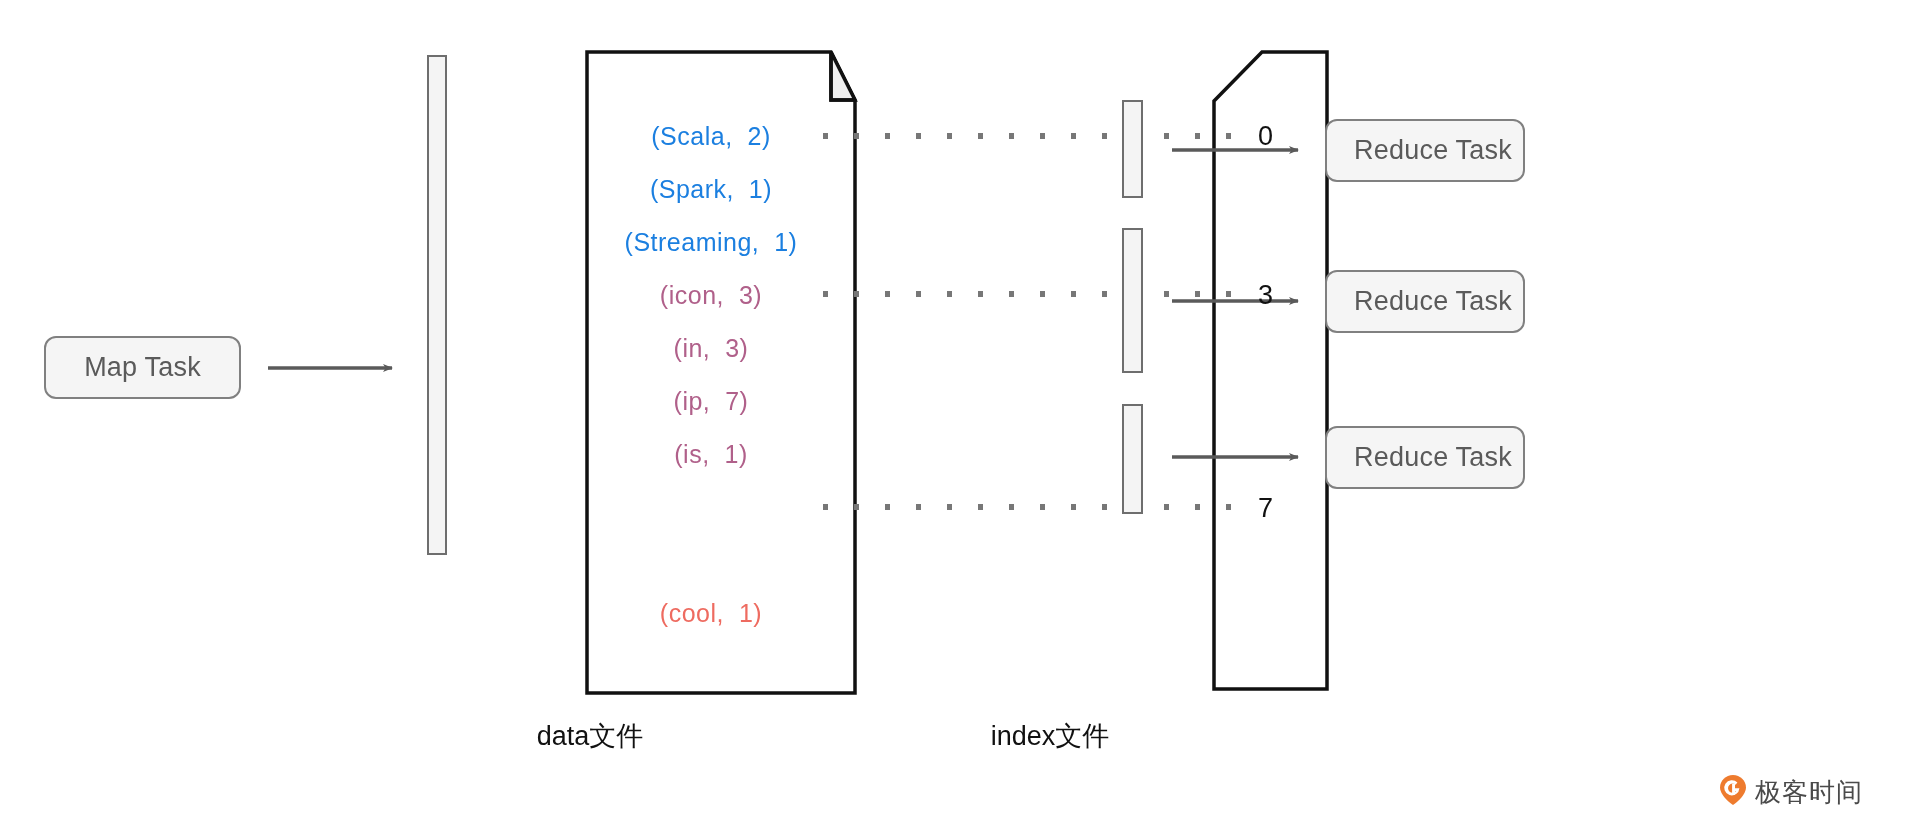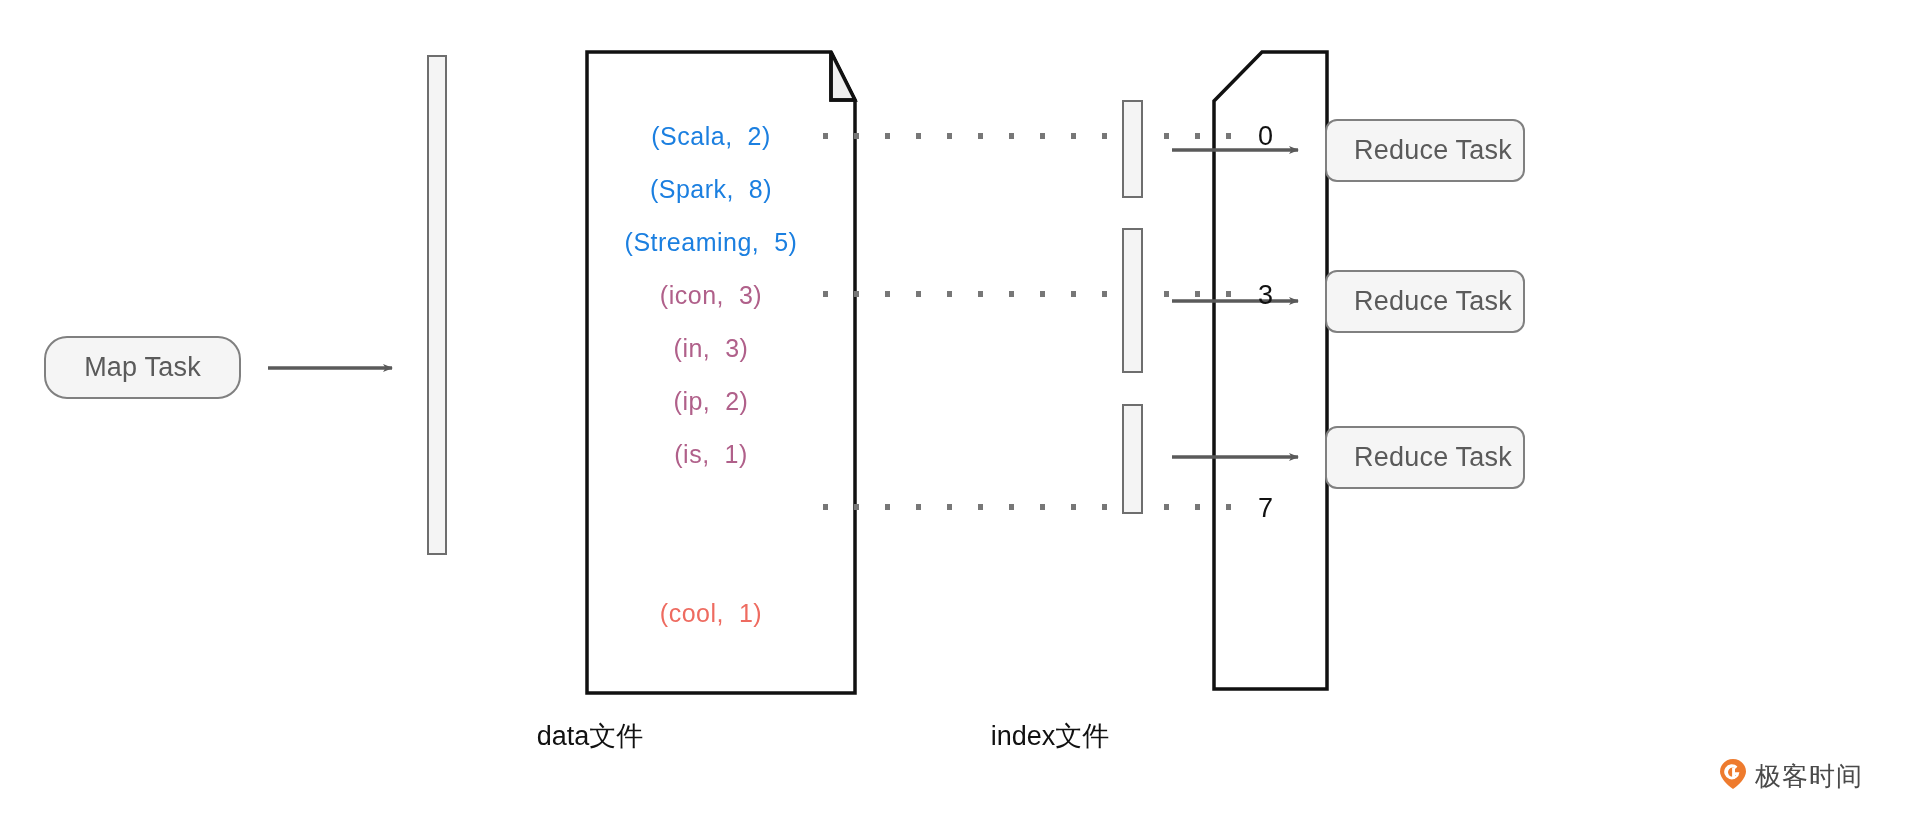--- a/index.html
+++ b/index.html
@@ -37,21 +37,20 @@
     justify-content: center;
     color: #5a5a5a;
     font-size: 27px;
     letter-spacing: 0.2px;
   }
   .map-task {
     left: 44px;
     top: 336px;
     width: 197px;
     height: 63px;
-    border-radius: 23px;
   }
   .reduce-task {
     left: 1325px;
     width: 200px;
     height: 63px;
     padding-left: 16px;
   }
   #reduce-task-1 { top: 119px; }
   #reduce-task-2 { top: 270px; }
   #reduce-task-3 { top: 426px; }
@@ -98,21 +97,21 @@
     text-align: center;
     white-space: nowrap;
   }
   #caption-data  { left: 430px; top: 718px; width: 320px; }
   #caption-index { left: 890px; top: 718px; width: 320px; }
 
   
   #watermark {
     position: absolute;
     left: 1718px;
-    top: 758px;
+    top: 774px;
     display: flex;
     align-items: center;
     gap: 7px;
   }
   #watermark .wm-text {
     font-size: 26px;
     color: #4a4a4a;
     letter-spacing: 1px;
     font-family: "DejaVu Sans", sans-serif;
   }
@@ -174,25 +173,25 @@
   <div class="task-box reduce-task" id="reduce-task-3">
     <span>Reduce Task</span>
   </div>
 
   <div class="vbar" id="left-bar"></div>
   <div class="vbar" id="right-bar-1"></div>
   <div class="vbar" id="right-bar-2"></div>
   <div class="vbar" id="right-bar-3"></div>
 
   <div class="entry blue" style="left:601px; top:122px;text-align:center;">(Scala,  2)</div>
-  <div class="entry blue" style="left:601px; top:175px;">(Spark,  8)</div>
-  <div class="entry blue" style="left:601px; top:228px;">(Streaming,  5)</div>
+  <div class="entry blue" style="left:601px; top:175px;">(Spark,  1)</div>
+  <div class="entry blue" style="left:601px; top:228px;">(Streaming,  1)</div>
   <div class="entry purple" style="left:601px; top:281px;">(icon,  3)</div>
   <div class="entry purple" style="left:601px; top:334px;">(in,  3)</div>
-  <div class="entry purple" style="left:601px; top:387px;">(ip,  2)</div>
+  <div class="entry purple" style="left:601px; top:387px;">(ip,  7)</div>
   <div class="entry purple" style="left:601px; top:440px;">(is,  1)</div>
   <div class="entry red" style="left:601px; top:599px;">(cool,  1)</div>
 
   <div class="offset" style="left:1258px; top:121px;">0</div>
   <div class="offset" style="left:1258px; top:280px;">3</div>
   <div class="offset" style="left:1258px; top:493px;">7</div>
 
   <div class="caption" id="caption-index">index文件</div>
   <div class="caption" id="caption-data">data文件</div>
 

